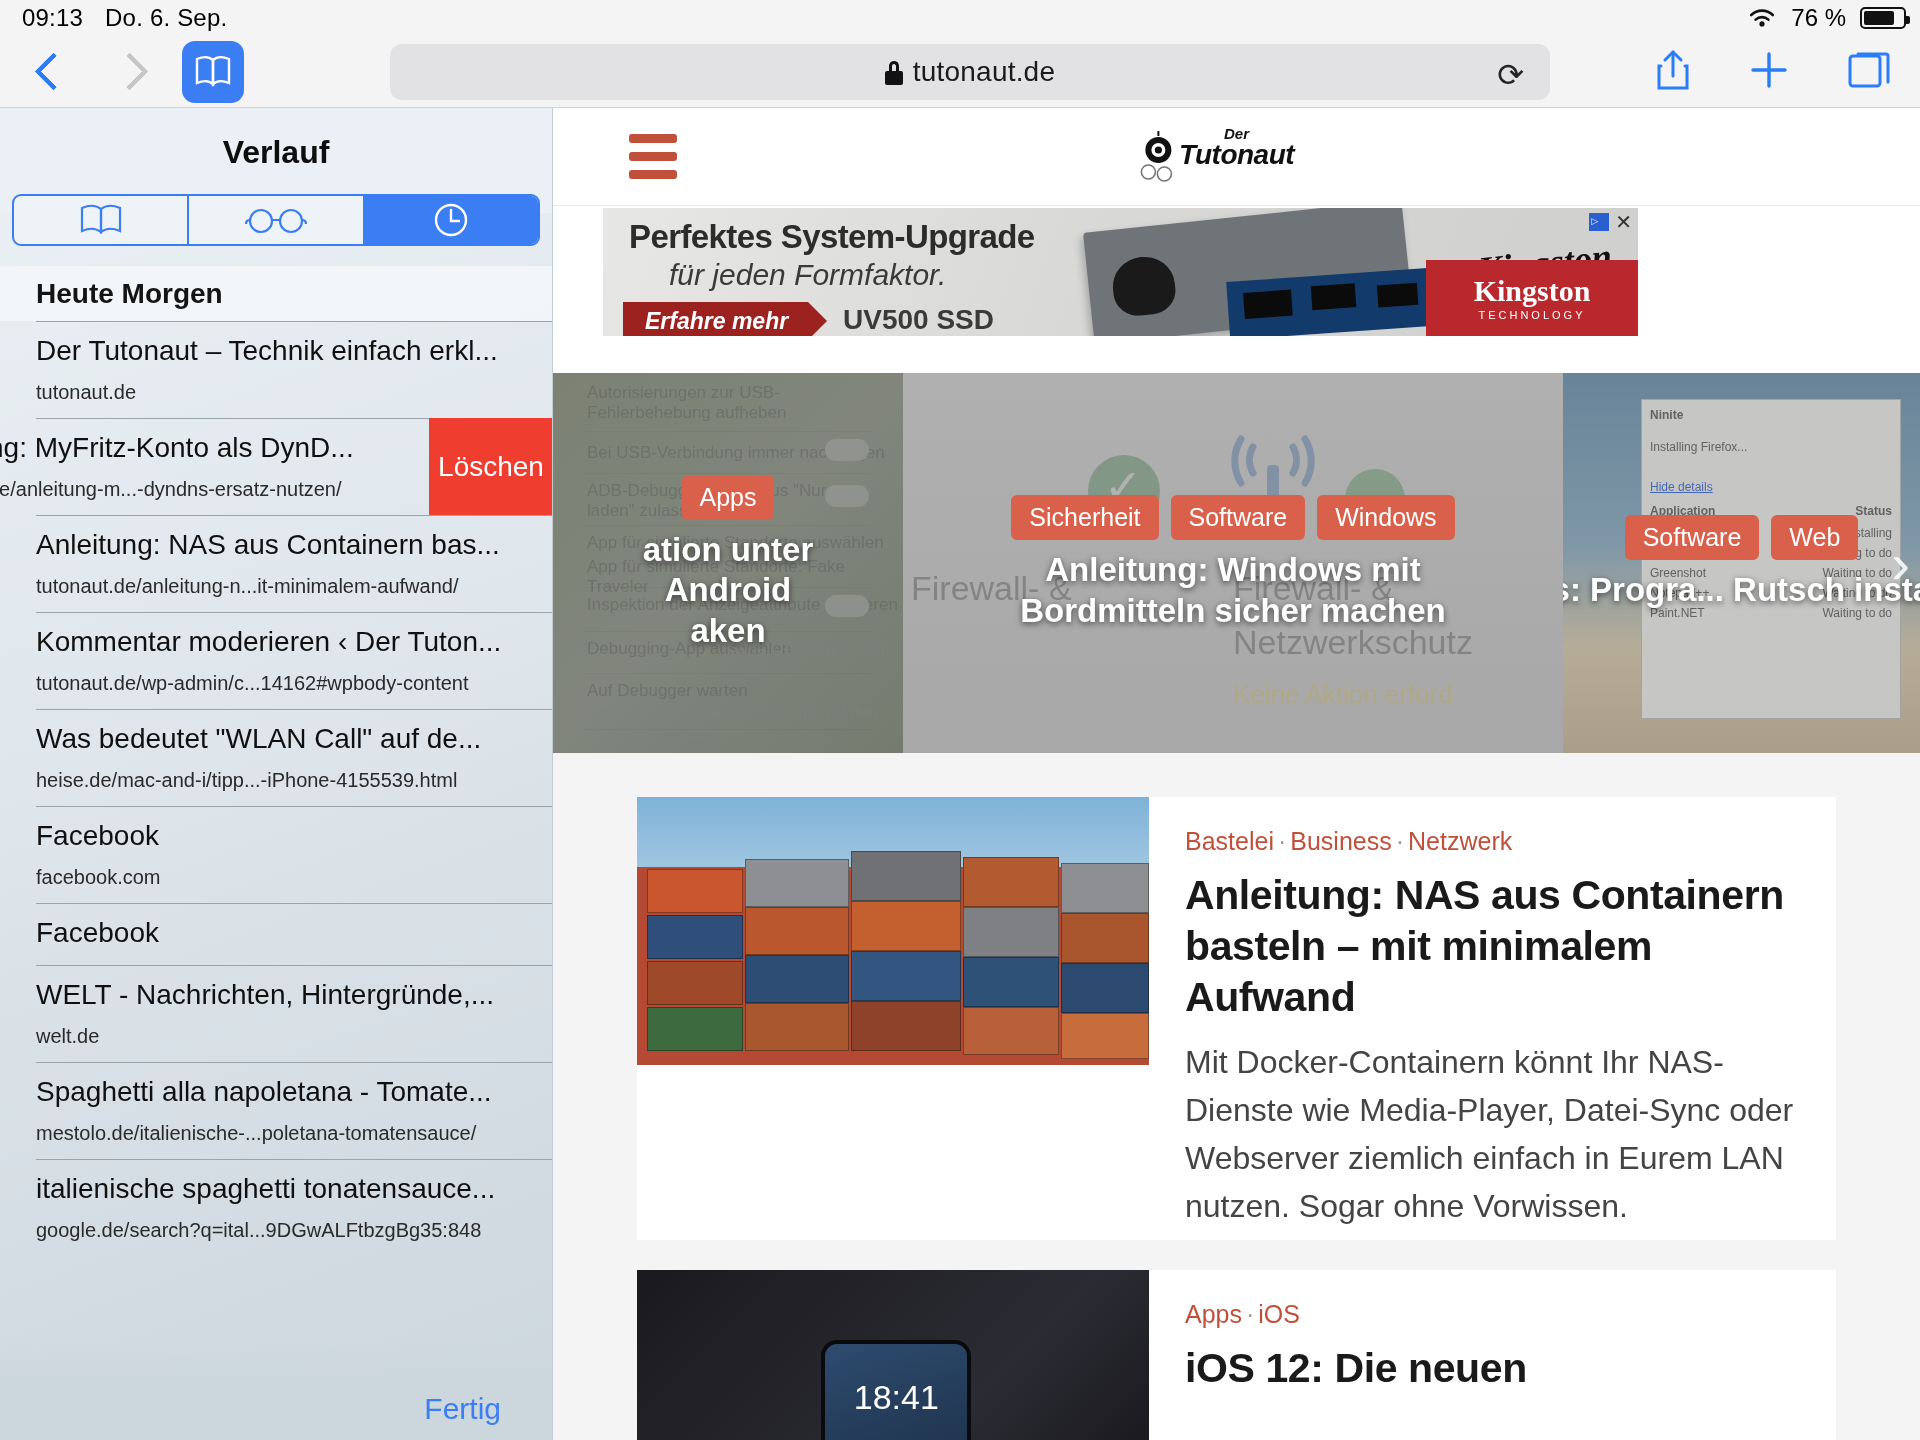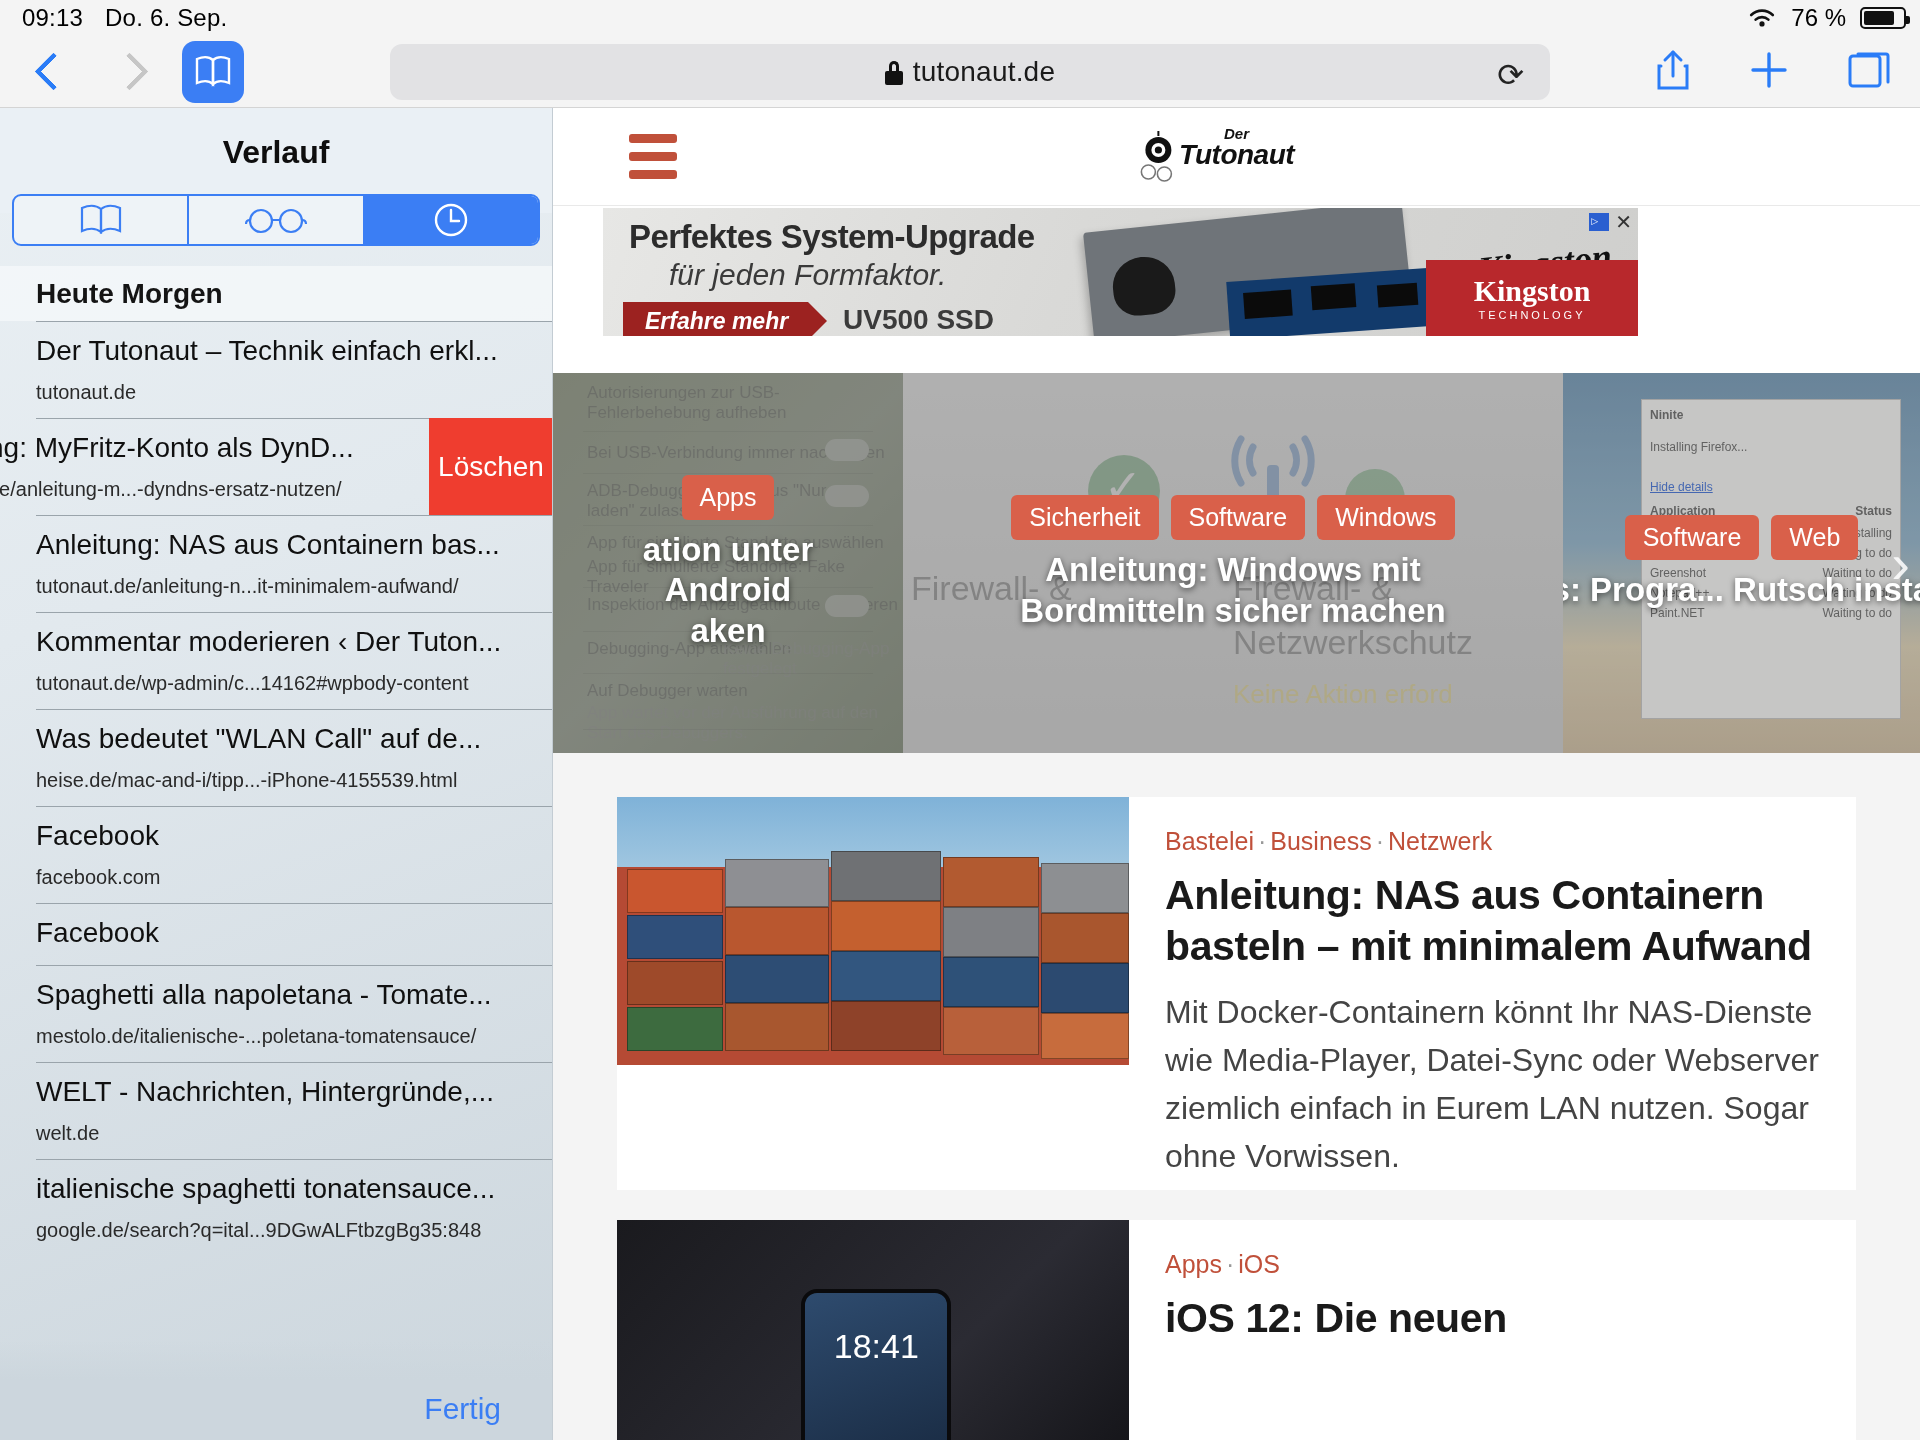--- a/index.html
+++ b/index.html
@@ -154,21 +154,21 @@
   .bigcheck { position: absolute; left: 28%; top: 82px; width: 72px; height: 72px; border-radius: 50%; background: #2f8a3c; }
   .bigcheck::after { content: "✓"; position: absolute; left: 16px; top: 4px; color: #fff; font-size: 46px; }
   .bigdot { position: absolute; right: 24%; top: 96px; width: 60px; height: 60px; border-radius: 50%; background: #3e9a4b; }
   .wifi-art { position: absolute; left: 47%; top: 62px; width: 120px; height: 90px; }
   .gbig { position: absolute; font-size: 34px; color: #3a3a3a; }
   .nav-next { position: absolute; right: 10px; top: 50%; transform: translateY(-50%); color: rgba(255,255,255,.85); font-size: 56px; z-index: 5; }
   .beach { position: absolute; left: 0; top: 0; width: 100%; height: 100%; background: linear-gradient(180deg,#5b86a8 0%,#7fa6c0 45%,#d8c9a8 72%,#c7b291 100%); }
   .ninite { position: absolute; left: 78px; top: 26px; width: 260px; height: 320px; background: #f0f0ee; border: 1px solid #bbb; font-size: 12px; color: #555; padding: 8px; }
 
   
-  .cards { position: absolute; left: 0; top: 645px; width: 1367px; bottom: 0; background: #f4f4f4; padding: 44px 64px; }
+  .cards { position: absolute; left: 0; top: 645px; width: 1367px; bottom: 0; background: #f4f4f4; padding: 44px 84px; }
   .card { background: #fff; display: flex; margin-bottom: 30px; }
   .card-img { width: 512px; height: 268px; flex: none; position: relative; overflow: hidden; }
   .containers { position: absolute; inset: 0; background: linear-gradient(180deg,#7fb2d8 0%,#9fc6e0 26%,#b54a34 26%,#b54a34 100%); }
   .cbox { position: absolute; border: 1px solid rgba(0,0,0,.35); }
   .phone { position: absolute; inset: 0; background: linear-gradient(135deg,#1a1a1e 0%,#2b2b33 60%,#121216 100%); }
   .phone-screen { position: absolute; left: 36%; top: 26%; width: 150px; height: 210px; background: linear-gradient(160deg,#2e4b6e,#16263c); border-radius: 16px; border: 4px solid #0a0a0c; }
   .phone-time { position: absolute; left: 50%; transform: translateX(-50%); top: 34px; color: #fff; font-size: 34px; font-weight: 300; }
   .card-body { padding: 30px 36px 10px 36px; flex: 1; min-width: 0; }
   .cats { font-size: 25px; color: #c0503a; margin-bottom: 14px; }
   .cats .sep { color: #999; padding: 0 4px; }
@@ -295,26 +295,26 @@
       <div class="row-url">heise.de/mac-and-i/tipp...-iPhone-4155539.html</div>
     </div>
     <div class="row">
       <div class="row-title">Facebook</div>
       <div class="row-url">facebook.com</div>
     </div>
     <div class="row">
       <div class="row-title">Facebook</div>
     </div>
     <div class="row">
+      <div class="row-title">WELT - Nachrichten, Hintergründe,...</div>
+      <div class="row-url">welt.de</div>
+    </div>
+    <div class="row">
       <div class="row-title">Spaghetti alla napoletana - Tomate...</div>
       <div class="row-url">mestolo.de/italienische-...poletana-tomatensauce/</div>
-    </div>
-    <div class="row">
-      <div class="row-title">WELT - Nachrichten, Hintergründe,...</div>
-      <div class="row-url">welt.de</div>
     </div>
     <div class="row">
       <div class="row-title">italienische spaghetti tonatensauce...</div>
       <div class="row-url">google.de/search?q=ital...9DGwALFtbzgBg35:848</div>
     </div>
   </div>
 
   <div class="sb-foot">
     <span class="fertig">Fertig</span>
   </div>

